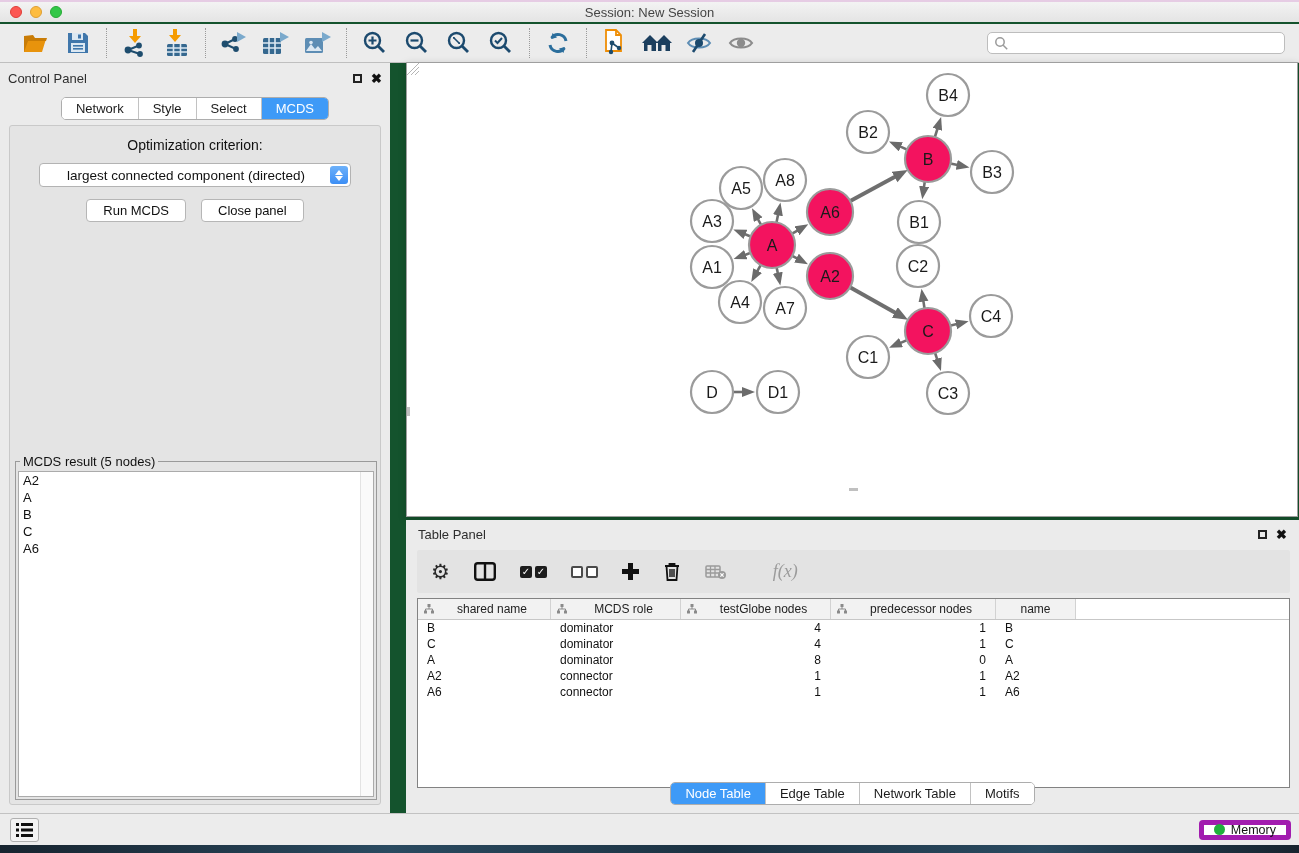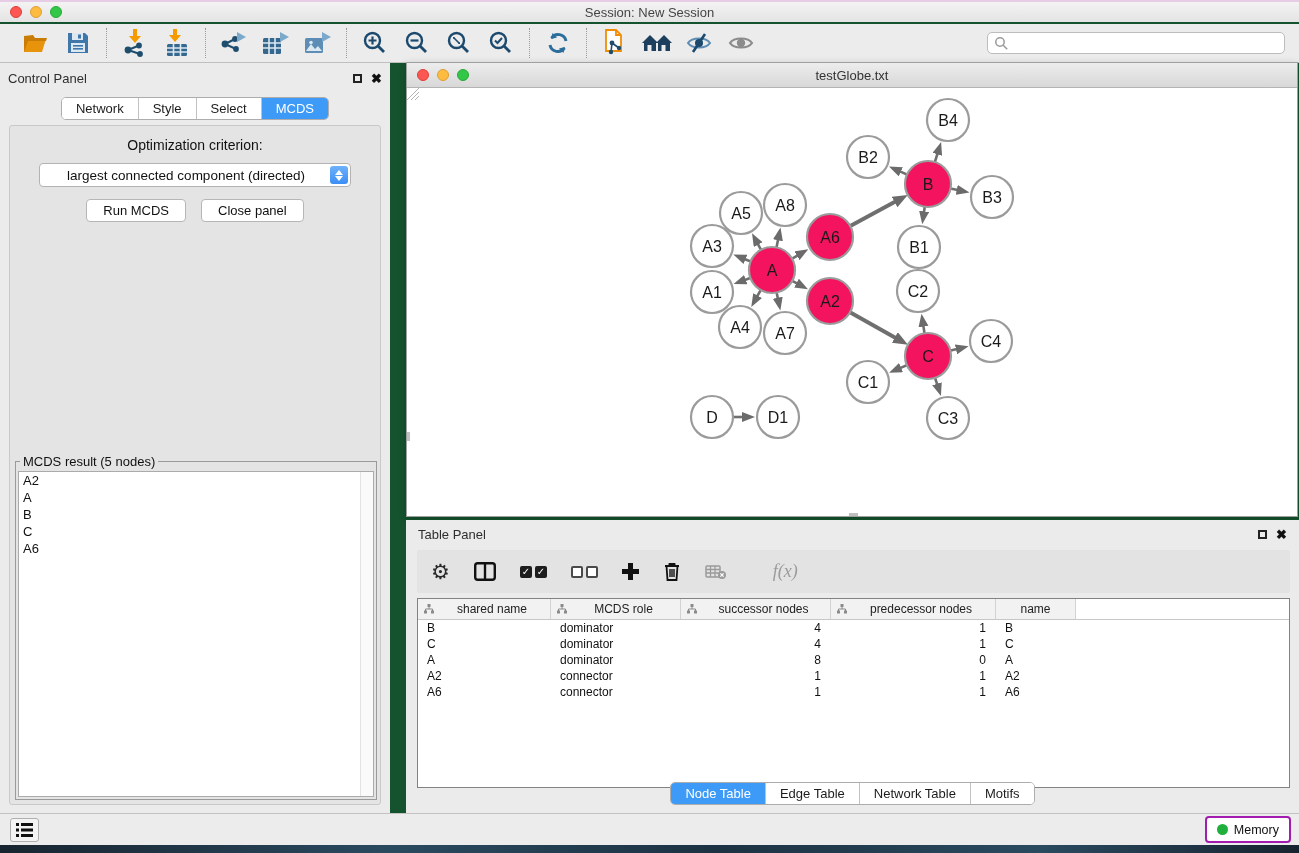--- a/index.html
+++ b/index.html
@@ -112,22 +112,22 @@
   .dt-cell.left { text-align:left; padding-left:9px; }
   .dt-cell.right { text-align:right; padding-right:10px; }
 
   .tp-tabs { position:absolute; left:0; right:0; top:262px; display:flex; justify-content:center; }
 
   
   .statusbar { position:absolute; left:0; top:813px; width:1299px; height:32px;
     background:#ececec; border-top:1px solid #c2c2c2; display:flex; align-items:center; }
   .list-btn { margin-left:10px; width:29px; height:24px; background:#f4f4f4;
     border:1px solid #b0b0b0; border-radius:3px; display:flex; align-items:center; justify-content:center; cursor:pointer; }
-  .memory-btn { margin-left:auto; margin-right:8px; height:27px; background:#fff;
-    border:2px solid #a21caf; border-radius:4px; display:flex; align-items:center;
+  .memory-btn { margin-left:auto; margin-right:8px; height:20px; background:#fff;
+    border:5px solid #a21caf; border-radius:4px; display:flex; align-items:center;
     gap:6px; padding:0 10px; cursor:pointer; }
   .mem-dot { width:11px; height:11px; border-radius:50%; background:#1faf3c; }
   .memory-btn .mem-label { font-size:12.5px; color:#111; }
 
   .wallpaper { position:absolute; left:0; top:845px; width:1299px; height:8px;
     background:linear-gradient(90deg,#17242f,#2a4a60 30%,#1c3242 55%,#2a4a60 80%,#17242f); }
 </style>
 </head>
 <body>
 
@@ -338,28 +338,20 @@
             <div class="result-item">A</div>
             <div class="result-item">B</div>
             <div class="result-item">C</div>
             <div class="result-item">A6</div>
           </div>
       </fieldset>
     </div>
   </div>
 
   <div class="net-window">
-    <div class="net-titlebar">
-      <div class="lights">
-        <div class="light red"></div>
-        <div class="light yellow"></div>
-        <div class="light green"></div>
-      </div>
-      <div class="title">testGlobe.txt</div>
-    </div>
     <div class="net-canvas">
       <svg id="graph-svg" width="890" height="428">
         <defs>
           <marker id="arrow" markerUnits="userSpaceOnUse" markerWidth="14" markerHeight="11" refX="1" refY="5" orient="auto">
             <path d="M0,0 L13,5 L0,10 Z" fill="#6b6b6b"></path>
           </marker>
           <marker id="arrow-thick" markerUnits="userSpaceOnUse" markerWidth="16" markerHeight="13" refX="1" refY="6" orient="auto">
             <path d="M0,0 L15,6 L0,12 Z" fill="#6b6b6b"></path>
           </marker>
         </defs>
@@ -549,21 +541,21 @@
           </div>
           <div class="dt-hcell" style="width: 150px;">
             <svg width="10" height="10" viewBox="0 0 10 10">
               <g fill="#8a8a8a">
                 <rect x="3.5" y="0" width="3" height="3"></rect>
                 <rect x="0" y="6.5" width="3" height="3"></rect>
                 <rect x="7" y="6.5" width="3" height="3"></rect>
               </g>
               <path d="M5 3v2M5 5H1.5v2M5 5h3.5v2" stroke="#8a8a8a" fill="none" stroke-width="1"></path>
             </svg>
-            <span class="hlabel">successor nodes</span>
+            <span class="hlabel">testGlobe nodes</span>
           </div>
           <div class="dt-hcell" style="width: 165px;">
             <svg width="10" height="10" viewBox="0 0 10 10">
               <g fill="#8a8a8a">
                 <rect x="3.5" y="0" width="3" height="3"></rect>
                 <rect x="0" y="6.5" width="3" height="3"></rect>
                 <rect x="7" y="6.5" width="3" height="3"></rect>
               </g>
               <path d="M5 3v2M5 5H1.5v2M5 5h3.5v2" stroke="#8a8a8a" fill="none" stroke-width="1"></path>
             </svg>

